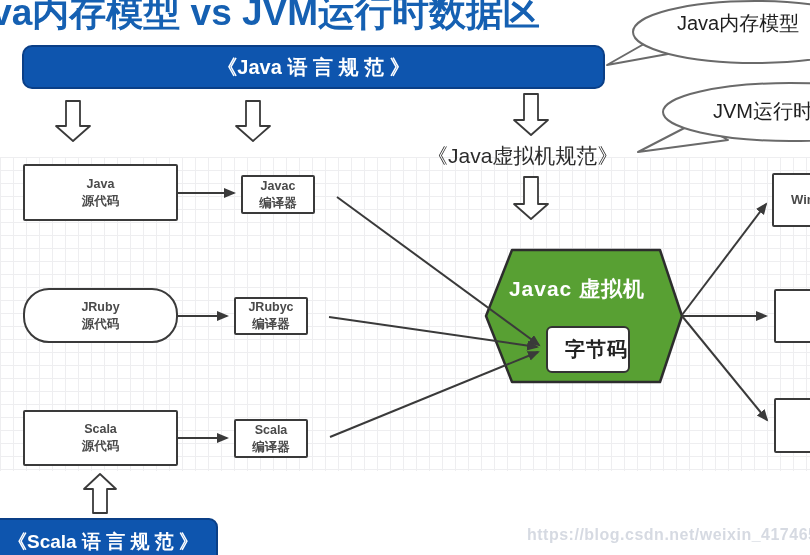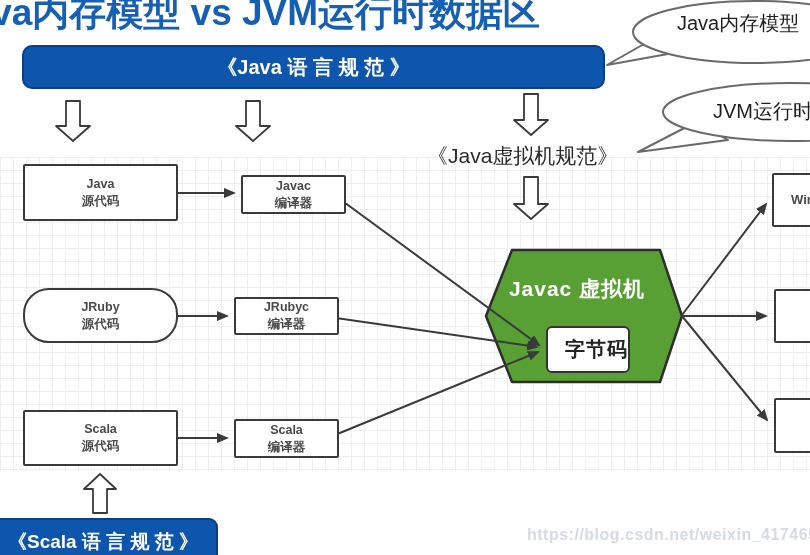--- a/index.html
+++ b/index.html
@@ -31,21 +31,21 @@
   #scala-lang-spec{left:-12px;top:518px;width:230px;height:50px;border-radius:9px;font-size:19px;align-items:flex-start;padding-top:9px;}
   .node{
     background:#fff;border:2px solid #3a3a3a;border-radius:2px;
     display:flex;flex-direction:column;align-items:center;justify-content:center;
     color:#4a4a4a;font-size:12.5px;line-height:1.35;text-align:center;
   }
   .src{left:23px;width:155px;height:57px;}
   #java-source{top:164px;}
   #jruby-source{top:288px;height:55px;border-radius:26px;}
   #scala-source{top:410px;height:56px;}
-  .cmp{width:105px;height:39px;}
+  .cmp{width:74px;height:39px;}
   #javac-compiler{left:241px;top:175px;}
   #jrubyc-compiler{left:234px;top:297px;height:38px;}
   #scala-compiler{left:234px;top:419px;}
   .platform{border-radius:2px;font-size:13px;flex-direction:row;}
   #platform-windows{left:772px;top:173px;width:95px;height:54px;}
   #platform-2{left:774px;top:289px;width:92px;height:54px;}
   #platform-3{left:774px;top:398px;width:92px;height:55px;}
   .jvm-spec-label{
     left:427px;top:142px;font-size:21px;color:#2b2b2b;white-space:nowrap;font-weight:400;
   }

